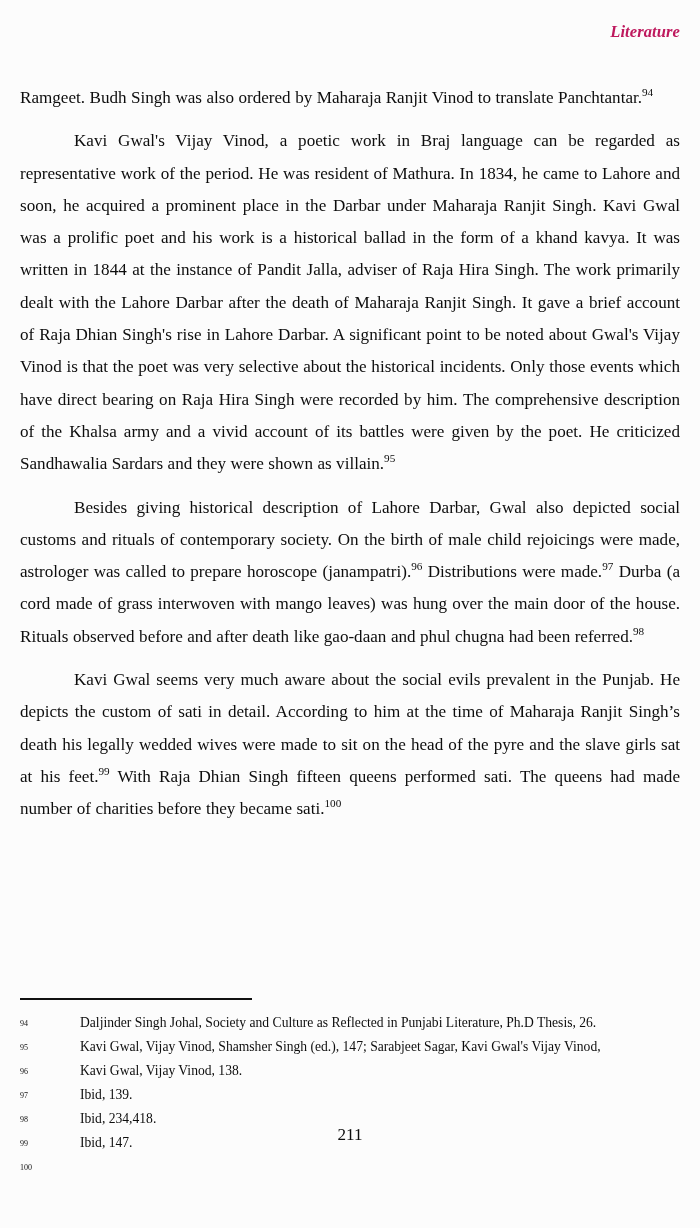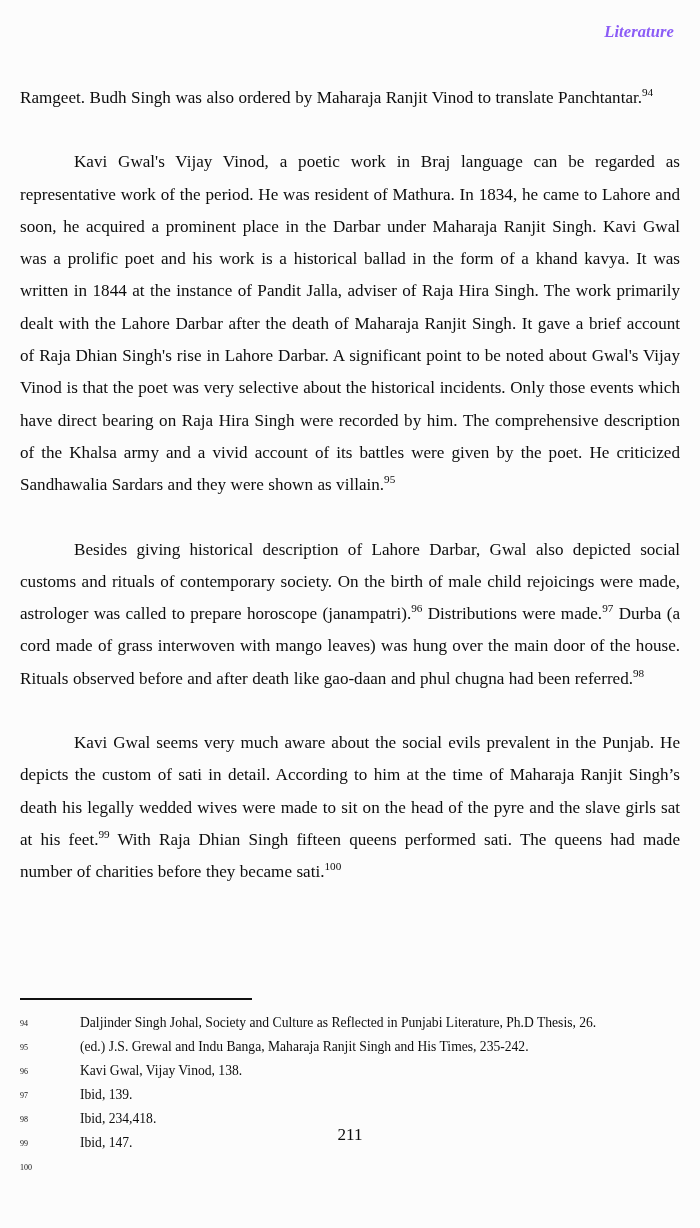--- a/index.html
+++ b/index.html
@@ -22,28 +22,28 @@
     width: 700px;
     height: 1228px;
     box-sizing: border-box;
     padding: 0;
   }
 
   
   .runhead {
     position: absolute;
     top: 22px;
-    right: 26px;
+    right: 20px;
     width: 660px;
     text-align: right;
     font-style: italic;
     font-weight: bold;
     font-size: 16.5px;
     letter-spacing: .1px;
-    color: #8b5cf6;
+    color: #be185d;
   }
 
   
   .body-block {
     position: absolute;
     left: 20px;
     top: 82px;
     width: 660px;
   }
   p.para {
@@ -52,21 +52,21 @@
     line-height: 32.3px;
     text-align: justify;
     text-justify: inter-word;
     word-spacing: .2px;
     hyphens: none;
   }
   p.para.indent {
     text-indent: 54px;
   }
   p.gap {
-    margin-top: 32px;
+    margin-top: 11px;
   }
   .it { }
   sup.fn {
     font-size: 11.2px;
     vertical-align: super;
     line-height: 0;
   }
 
   
   .fn-rule {
@@ -135,21 +135,21 @@
   <div class="footnotes">
       <div class="fn-row">
         <div class="fn-num"><sup>94</sup></div>
         <div class="fn-text">
           <span class="cont"><span>Daljinder Singh Johal, </span><span class="it">Society and Culture as Reflected in Punjabi Literature</span><span>, Ph.D Thesis, 26.</span></span>
         </div>
       </div>
       <div class="fn-row">
         <div class="fn-num"><sup>95</sup></div>
         <div class="fn-text">
-          <span class="cont"><span>(ed.) J.S. Grewal and Indu Banga, </span><span class="it">Maharaja Ranjit Singh and His Times</span><span>, 235-242.</span></span>
+          <span class="cont"><span>Kavi Gwal, </span><span class="it">Vijay Vinod</span><span>, Shamsher Singh (ed.), 147;  Sarabjeet Sagar, </span><span class="it">Kavi Gwal's Vijay Vinod</span><span>,</span></span>
         </div>
       </div>
       <div class="fn-row">
         <div class="fn-num"><sup>96</sup></div>
         <div class="fn-text">
           <span class="cont"><span>Kavi Gwal, </span><span class="it">Vijay Vinod</span><span>, 138.</span></span>
         </div>
       </div>
       <div class="fn-row">
         <div class="fn-num"><sup>97</sup></div>

